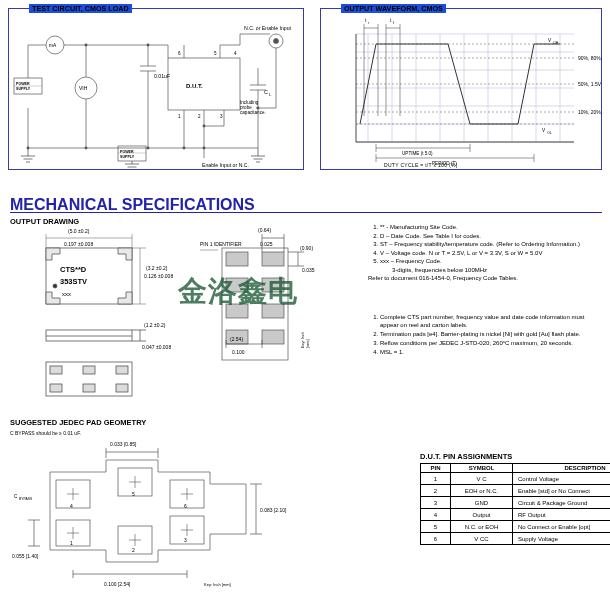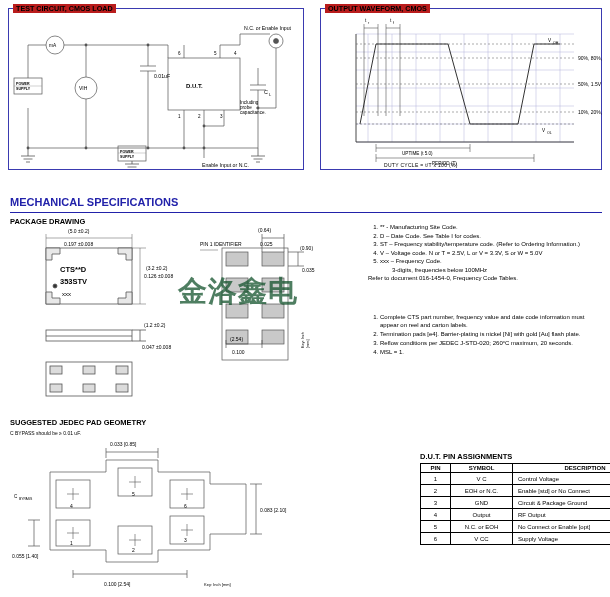--- a/index.html
+++ b/index.html
@@ -14,32 +14,32 @@
     position: relative;
     overflow: hidden;
   }
   .panel { position: absolute; }
   .framed {
     border: 1px solid #3a3ab0;
     position: absolute;
   }
   .title-tab {
     position: absolute;
-    background: #b91c1c;
+    background: #1d4ed8;
     padding: 0 3px;
     font-weight: bold;
     font-size: 7.2px;
     top: -5px;
-    left: 4px;
+    left: 20px;
     color: #000;
   }
   .blue-head {
     color: #2222aa;
     font-weight: bold;
-    font-size: 11px;
+    font-size: 16px;
   }
   .sec-head {
     font-weight: bold;
     font-size: 7.5px;
   }
   .tiny { font-size: 5px; }
   svg { display: block; }
   table { border-collapse: collapse; }
   .pin-table { width: 238px; font-size: 6px; }
   .pin-table th {
@@ -263,21 +263,21 @@
     <text x="82" y="147" font-size="4.6">UPTIME (t 5.0)</text>
     <text x="112" y="157" font-size="4.6">PERIOD (T)</text>
   </g>
 </svg>
 </div>
 <div class="panel" style="left:384px; top:162px; font-size:5px; letter-spacing:0.3px;">DUTY CYCLE = t/T x 100 (%)</div>
 
 <div class="panel blue-head" style="left:10px; top:196px;">MECHANICAL SPECIFICATIONS</div>
 <div class="panel divline" style="left:10px; top:212px; width:592px;"></div>
 
-<div class="panel sec-head" style="left:10px; top:217px;">PACKAGE DRAWING</div>
+<div class="panel sec-head" style="left:10px; top:217px;">OUTPUT DRAWING</div>
 
 <div class="panel" style="left:22px; top:226px; width:350px; height:180px;">
 <svg width="350" height="180" viewBox="0 0 350 180">
 
   <g stroke="#555" stroke-width="0.8" fill="none">
     <rect x="24" y="22" width="86" height="56" fill="#fff"></rect>
 
     <path d="M 24 22 L 38 22 L 38 28 L 30 28 L 30 34 L 24 34 Z" fill="#e8e8e8"></path>
     <path d="M 110 22 L 96 22 L 96 28 L 104 28 L 104 34 L 110 34 Z" fill="#e8e8e8"></path>
     <path d="M 24 78 L 38 78 L 38 72 L 30 72 L 30 66 L 24 66 Z" fill="#e8e8e8"></path>

